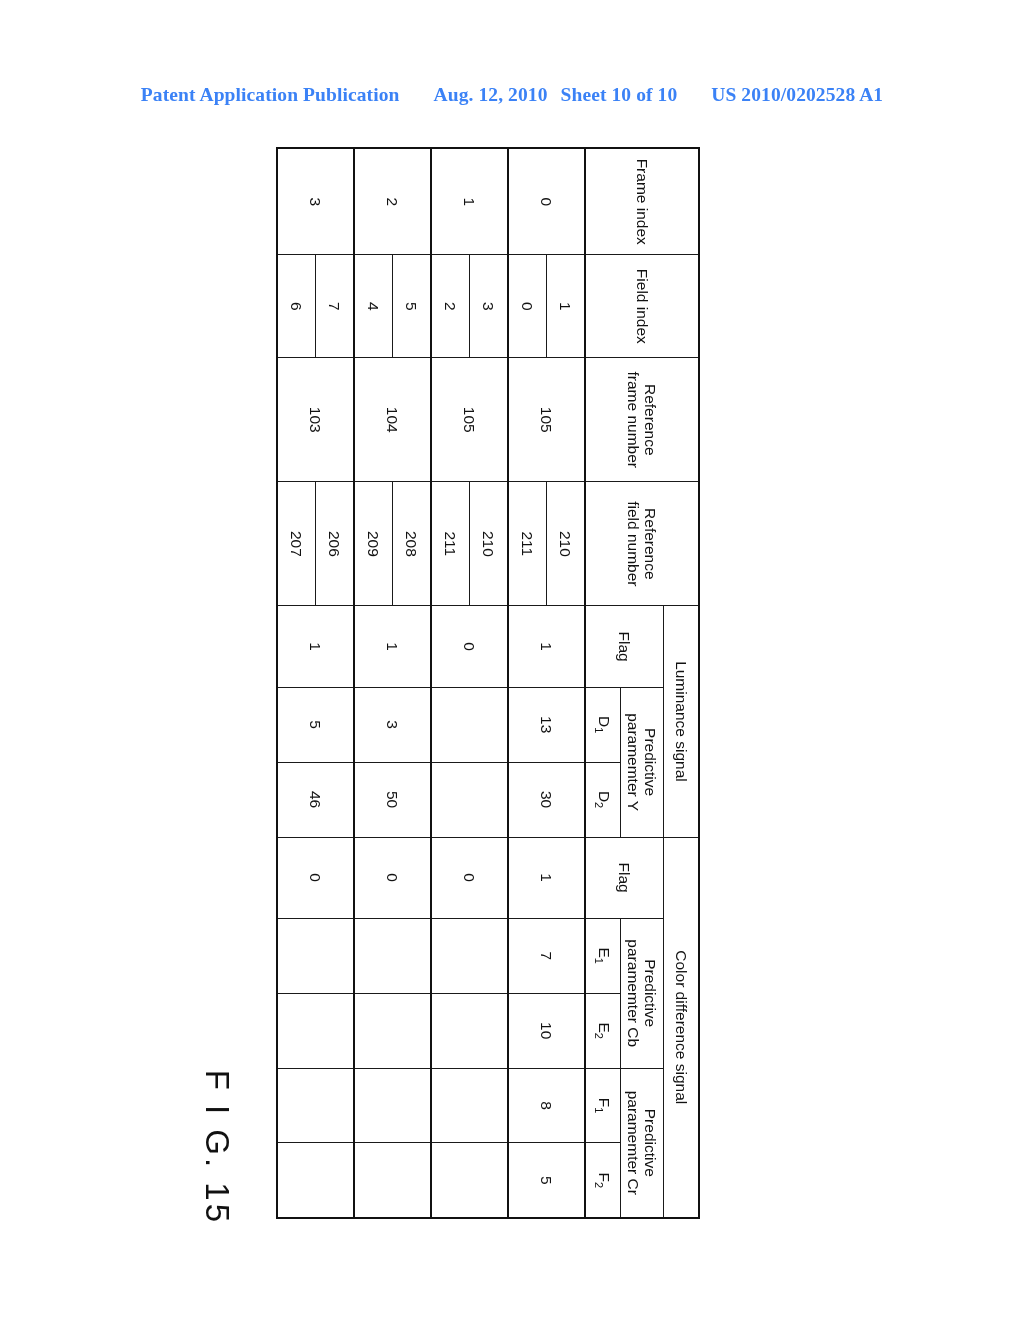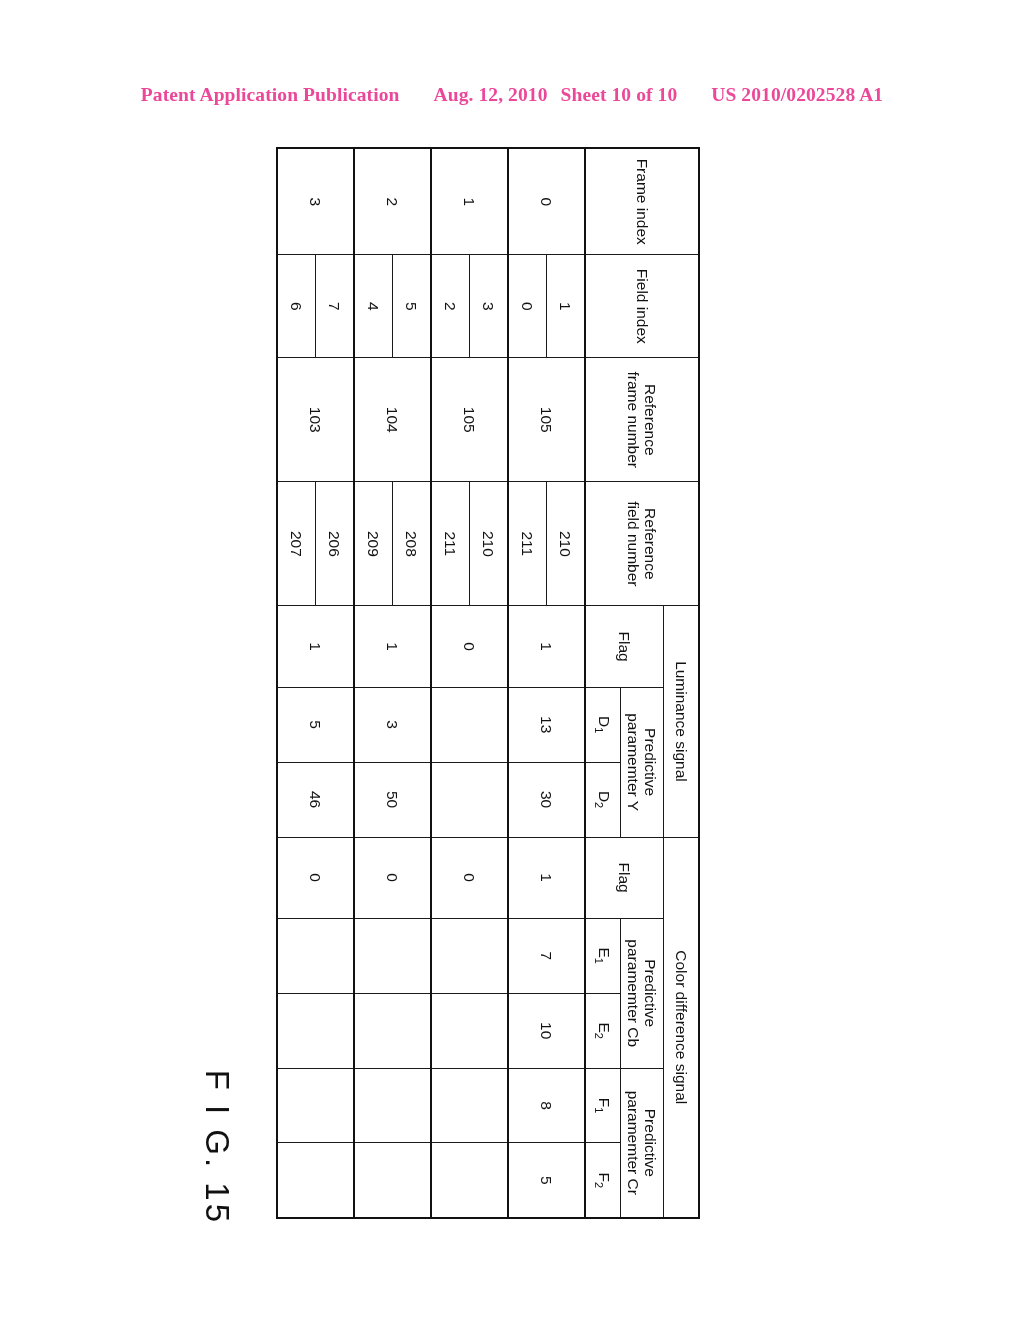--- a/index.html
+++ b/index.html
@@ -12,21 +12,21 @@
   }
   
   #pub-header{
     position:absolute;
     top:84px;left:0;width:1024px;
     text-align:center;
     font-family:"Liberation Serif",serif;
     font-weight:bold;
     font-size:19.5px;
     letter-spacing:.1px;
-    color:#ec4899;
+    color:#3b82f6;
     white-space:nowrap;
   }
   #pub-header .seg{display:inline-block;vertical-align:baseline;}
   #pub-header .gap-a{display:inline-block;width:34px;}
   #pub-header .gap-b{display:inline-block;width:13px;}
   #pub-header .gap-c{display:inline-block;width:34px;}
 
   
   
   #fig-stage{

